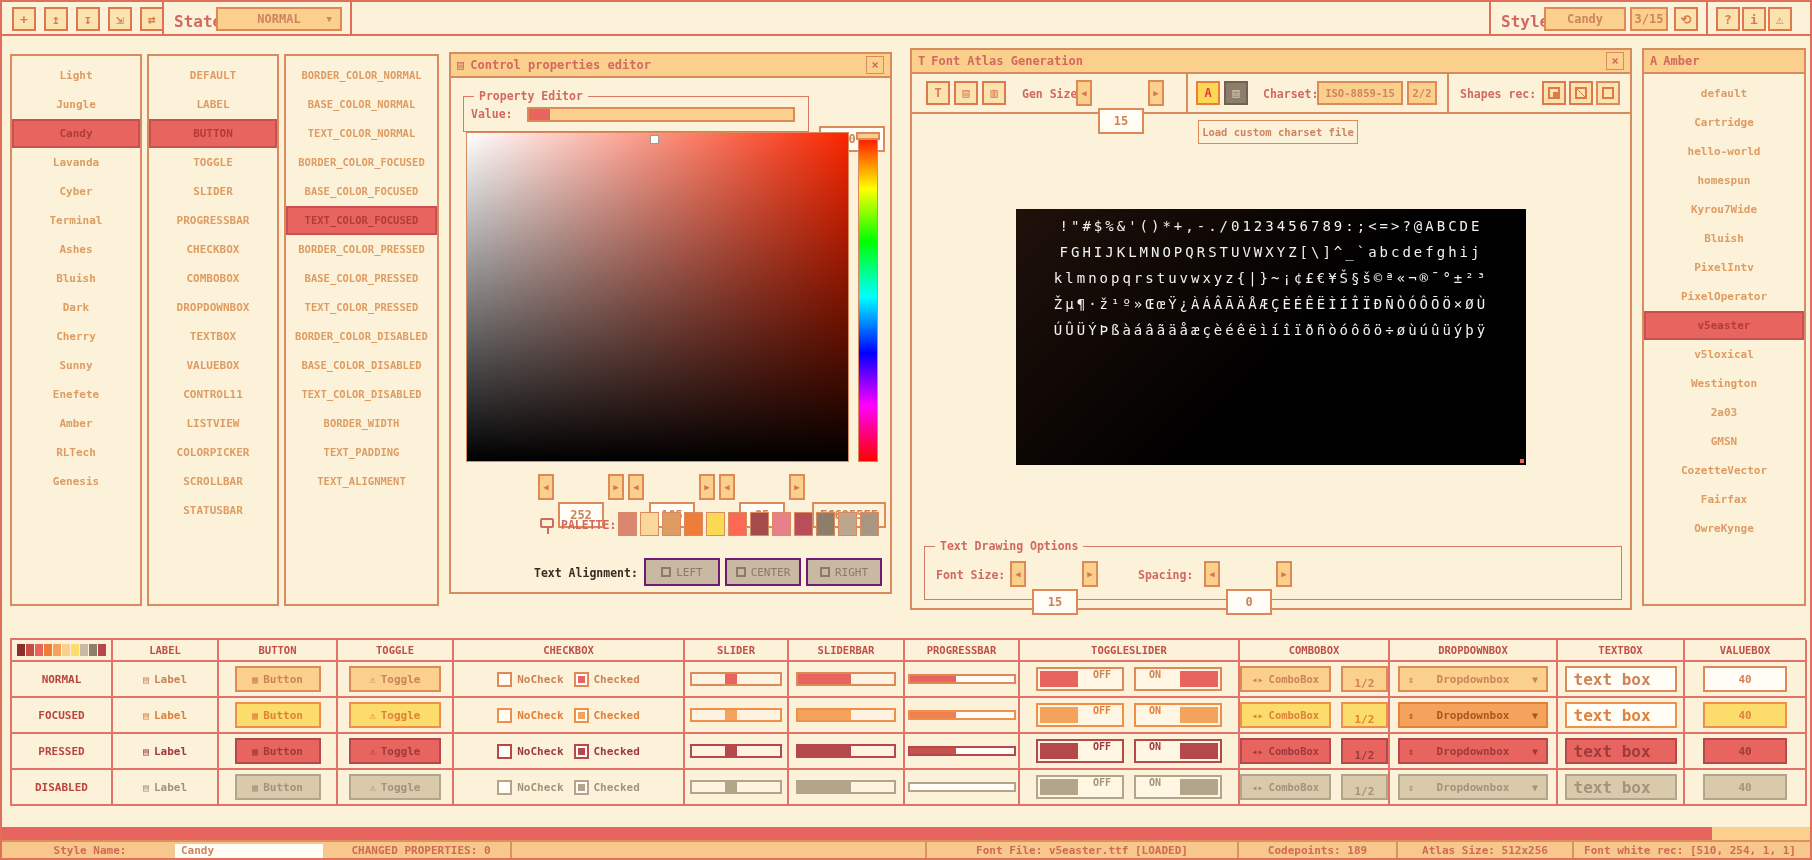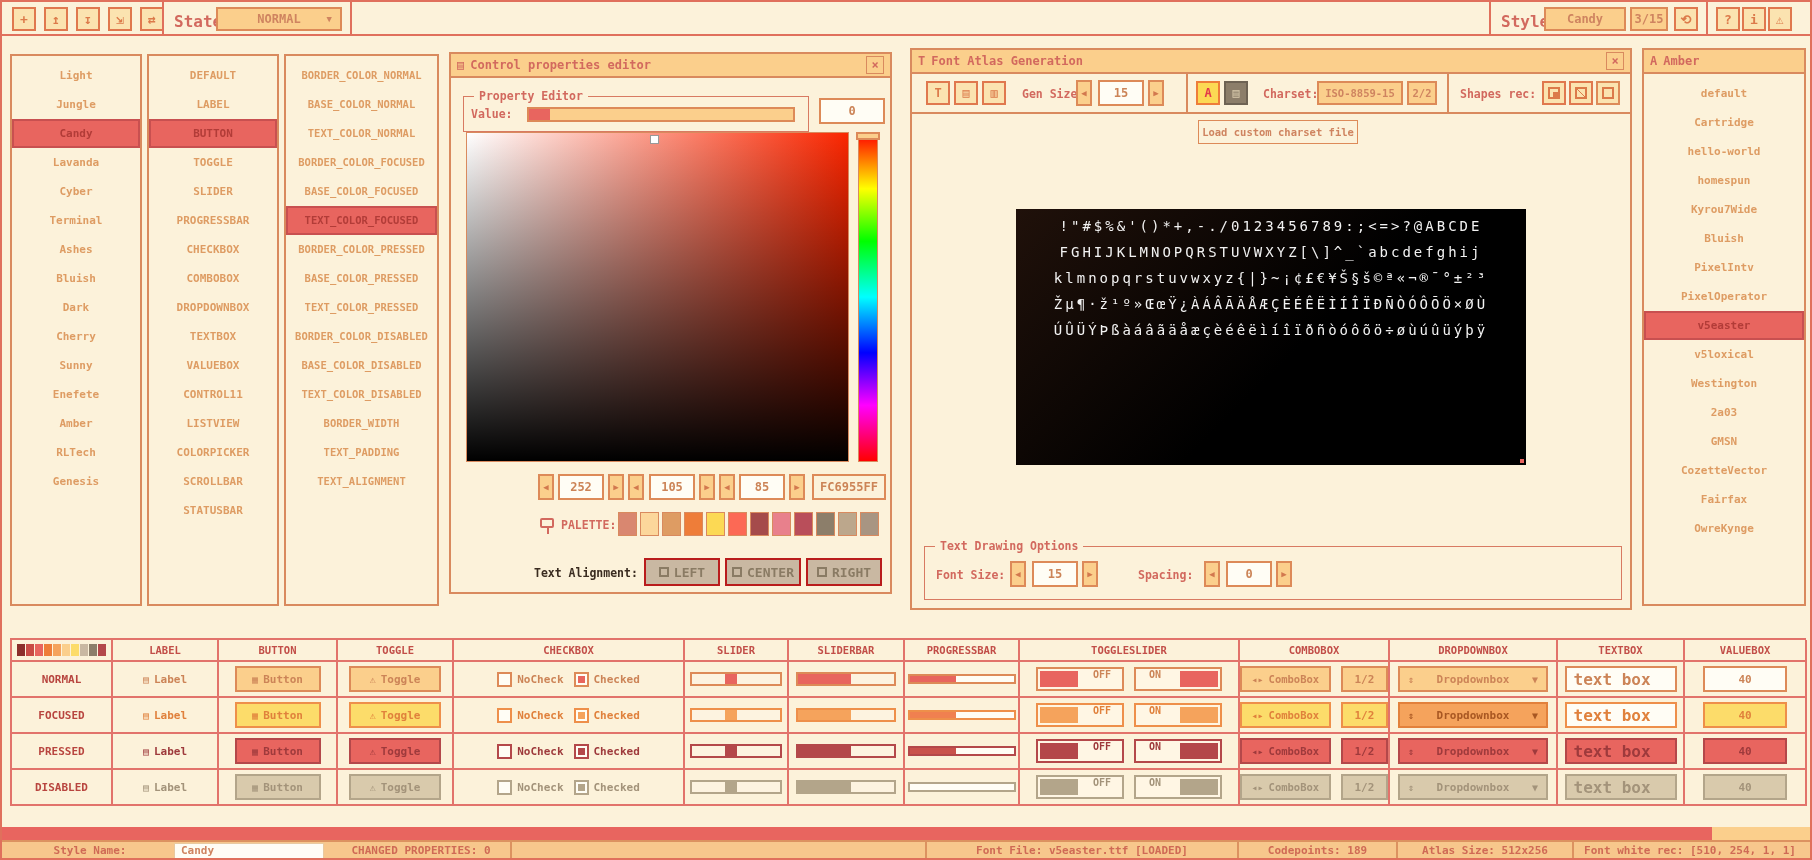--- a/index.html
+++ b/index.html
@@ -33,36 +33,36 @@
   .ticon{font-size:12px;color:#D2695E;}
 
   
   .window{position:absolute;background:#FCF2DA;border:2px solid #D98A5E;}
   .groupbox{position:absolute;border:1px solid #D87A62;}
   .groupbox .gb-label{position:absolute;top:-8px;left:10px;background:#FCF2DA;padding:0 5px;font-size:11.5px;font-weight:bold;color:#D2695E;}
   .flabel{position:absolute;font-size:11.5px;font-weight:bold;color:#D2695E;}
   .hslider{position:absolute;height:15px;border:2px solid #DD8A58;background:#FBCF8C;}
   .hslider .fill{height:100%;background:#E8655F;}
   .vbox{position:absolute;height:26px;background:#FFFDF5;border:2px solid #DD8A58;color:#CC8457;
-        font-weight:bold;font-size:12px;display:flex;align-items:center;justify-content:center;}
+        font-weight:bold;font-size:12px;display:flex;align-items:center;justify-content:center;margin-top:28px;}
   .spin-btn{position:absolute;width:16px;height:26px;background:#FBCF8C;border:2px solid #DD8A58;color:#D2784E;
         font-size:9px;display:flex;align-items:center;justify-content:center;cursor:pointer;}
   .colorpicker{position:absolute;border:1px solid #D98A5E;
         background:linear-gradient(to top,#000,rgba(0,0,0,0)),linear-gradient(to right,#FFF,#FA2600);}
   .sv-handle{position:absolute;width:9px;height:9px;background:#FFF;border:1px solid #999;}
   .huebar{position:absolute;width:20px;border:1px solid #D98A5E;
         background:linear-gradient(to bottom,#F00 0%,#FF0 17%,#0F0 33%,#0FF 50%,#00F 67%,#F0F 83%,#F00 100%);}
   .hue-handle{position:absolute;width:24px;height:8px;background:#FBCF8C;border:2px solid #DD8A58;}
   .swatches{position:absolute;display:flex;gap:3px;}
   .sw{width:19px;height:24px;border:1px solid #D98A5E;}
   .roller{position:absolute;width:14px;height:10px;border:2px solid #D2695E;border-radius:2px;}
   .roller::after{content:"";position:absolute;left:5px;top:8px;width:2px;height:6px;background:#D2695E;}
   .dark-label{position:absolute;font-size:11.5px;font-weight:bold;color:#3A2C20;}
-  .align-btn{position:absolute;width:76px;height:28px;background:#C9B8A2;border:2px solid #b91c1c;color:#8A7B64;
-        font-weight:bold;font-size:13px;display:flex;align-items:center;justify-content:center;gap:5px;cursor:pointer;}
+  .align-btn{position:absolute;width:76px;height:28px;background:#C9B8A2;border:2px solid #701a75;color:#8A7B64;
+        font-weight:normal;font-size:11px;display:flex;align-items:center;justify-content:center;gap:5px;cursor:pointer;}
   .align-ic{width:10px;height:10px;border:2px solid #8A7B64;display:inline-block;}
 
   
   .atl-toolbar{position:absolute;left:0;top:24px;width:100%;height:40px;border-bottom:2px solid #D98A5E;}
   .sq-btn{position:absolute;top:7px;width:24px;height:24px;background:#FBE3B0;border:2px solid #E0784E;color:#DC7A4A;
         font-weight:bold;font-size:12px;display:flex;align-items:center;justify-content:center;cursor:pointer;}
   .sq-btn.sel{background:#FCD954;border-color:#EE7D39;color:#E2384A;}
   .sq-btn.dark{background:#8C7E6A;border-color:#6E6354;color:#D9CAAC;}
   .sq-btn.lite{border-color:#DD8A58;}
   .atl-vdiv{position:absolute;top:0;width:2px;height:40px;background:#D98A5E;}
@@ -106,21 +106,21 @@
   .slider .sh{position:absolute;left:38%;top:0;width:12px;height:10px;background:var(--sf);}
   .sliderbar{width:100px;height:14px;border:2px solid var(--sb);background:#FDF3E0;cursor:pointer;}
   .sliderbar .fill{display:block;width:55%;height:100%;background:var(--sf);}
   .progress{width:108px;height:10px;border:2px solid var(--sb);background:#FFFDF5;cursor:pointer;}
   .progress .pfill{display:block;width:45%;height:100%;background:var(--spf);}
   .tslider{width:88px;height:24px;border:2px solid var(--sb);background:#FFF6E4;position:relative;display:flex;
         align-items:flex-start;color:var(--st);font-weight:bold;font-size:10px;cursor:pointer;}
   .tslider .ts-h{position:absolute;top:2px;bottom:2px;width:38px;background:var(--sf);}
   .tslider.off{justify-content:flex-end;padding-right:11px;} .tslider.off .ts-h{left:2px;}
   .tslider.on{justify-content:flex-start;padding-left:13px;} .tslider.on .ts-h{right:2px;}
-  .combo-main{width:100px;font-size:10.5px;} .combo-pages{width:52px;}
+  .combo-main{width:100px;font-size:10.5px;} .combo-pages{width:52px;align-items:flex-end;}
   .dropdown{width:150px;padding:0 8px;} .dropdown .dd-t{flex:1;text-align:center;}
   .state-focused .dropdown{background:#F5A35C;border-color:#E2813C;color:#A85722;}
   .textbox{width:112px;height:26px;border:2px solid var(--sb);background:var(--stb);color:var(--st);
         display:flex;align-items:center;padding-left:7px;font-weight:bold;font-size:16px;cursor:text;}
   .valuebox{width:84px;height:26px;border:2px solid var(--sb);background:var(--svb);color:var(--st);
         display:flex;align-items:center;justify-content:center;font-weight:bold;font-size:11px;cursor:text;}
 
   
   .redstrip{position:absolute;left:0;top:825px;width:1812px;height:13px;background:#FBCF8C;}
   .redstrip .rfill{width:1710px;height:100%;background:#E8655F;}

